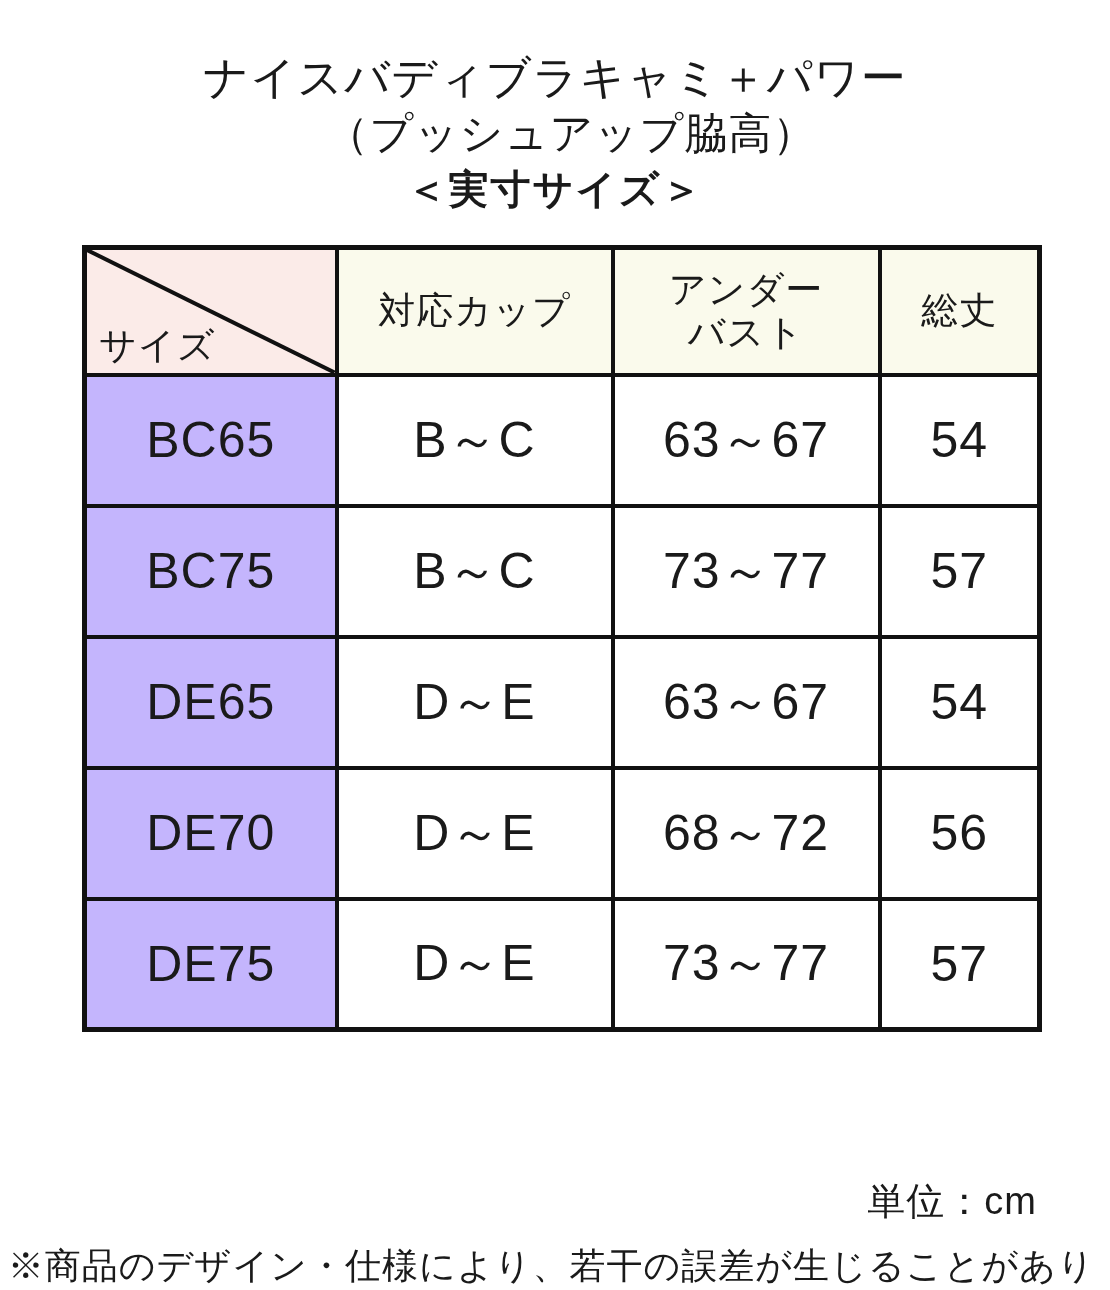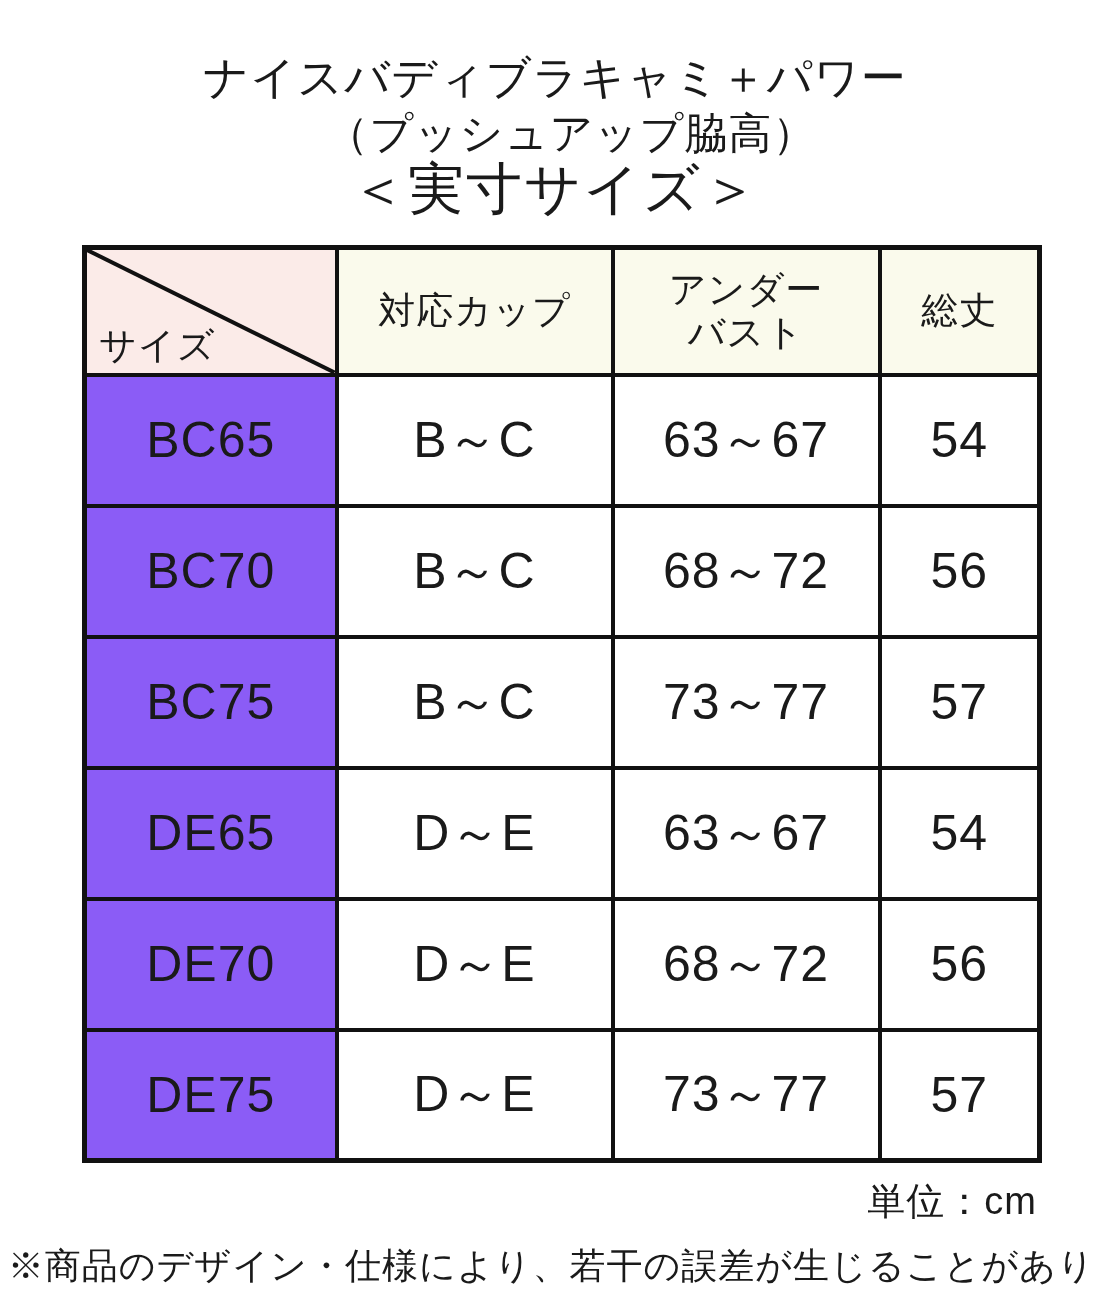--- a/index.html
+++ b/index.html
@@ -7,21 +7,21 @@
     position:relative;
     width:1110px; height:1290px;
     background:#ffffff;
     font-family:"Liberation Sans", sans-serif;
     color:#1a1a1a;
     overflow:hidden;
   }
   .title-block { position:absolute; top:50px; left:0; width:1110px; text-align:center; }
   .title-line1 { font-size:45px; line-height:56px; font-weight:400; letter-spacing:1px; }
   .title-line2 { font-size:43px; line-height:54px; font-weight:400; letter-spacing:1px;margin-left:32px; }
-  .title-line3 { font-size:56px; line-height:58px; font-weight:400; letter-spacing:2px; }
+  .title-line3 { font-size:40px; line-height:58px; font-weight:700; letter-spacing:2px; }
 
   table.size-table {
     position:absolute; left:82px; top:245px;
     width:955px;
     border-collapse:collapse; table-layout:fixed;
     border:5px solid #111111;
   }
   .size-table th, .size-table td {
     border:4px solid #111111;
     text-align:center; vertical-align:middle;
@@ -38,21 +38,21 @@
   .corner-label {
     position:absolute; left:12px; bottom:2px;
     font-size:37px; font-weight:400; letter-spacing:1px;
   }
   th.cream-cell {
     background:#fafaec;
     font-size:37px; font-weight:400; letter-spacing:1px;
     line-height:1.18;
   }
   td.size-cell {
-    background:#8b5cf6;
+    background:#c4b5fd;
     font-size:50px; font-weight:400; letter-spacing:1px;
   }
   td.data-cell {
     background:#ffffff;
     font-size:50px; font-weight:400; letter-spacing:1px;margin-left:12px;
   }
 
   .unit-label {
     position:absolute; top:1176px; left:82px; width:955px;
     text-align:right; font-size:38px; letter-spacing:1px;
@@ -97,26 +97,20 @@
       </tr>
     </thead>
     <tbody>
       <tr>
         <td class="size-cell">BC65</td>
         <td class="data-cell">B～C</td>
         <td class="data-cell">63～67</td>
         <td class="data-cell">54</td>
       </tr>
       <tr>
-        <td class="size-cell">BC70</td>
-        <td class="data-cell">B～C</td>
-        <td class="data-cell">68～72</td>
-        <td class="data-cell">56</td>
-      </tr>
-      <tr>
         <td class="size-cell">BC75</td>
         <td class="data-cell">B～C</td>
         <td class="data-cell">73～77</td>
         <td class="data-cell">57</td>
       </tr>
       <tr>
         <td class="size-cell">DE65</td>
         <td class="data-cell">D～E</td>
         <td class="data-cell">63～67</td>
         <td class="data-cell">54</td>

